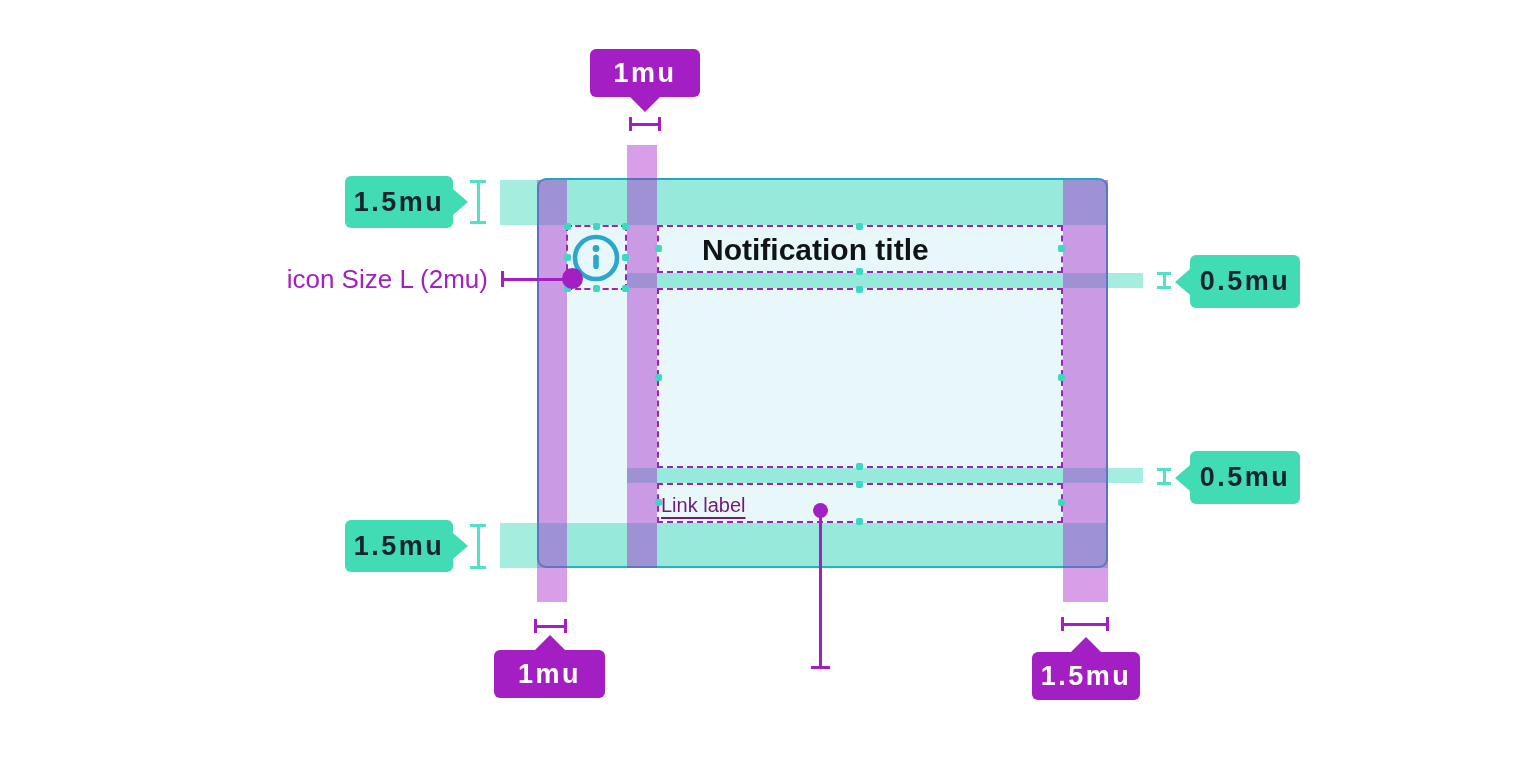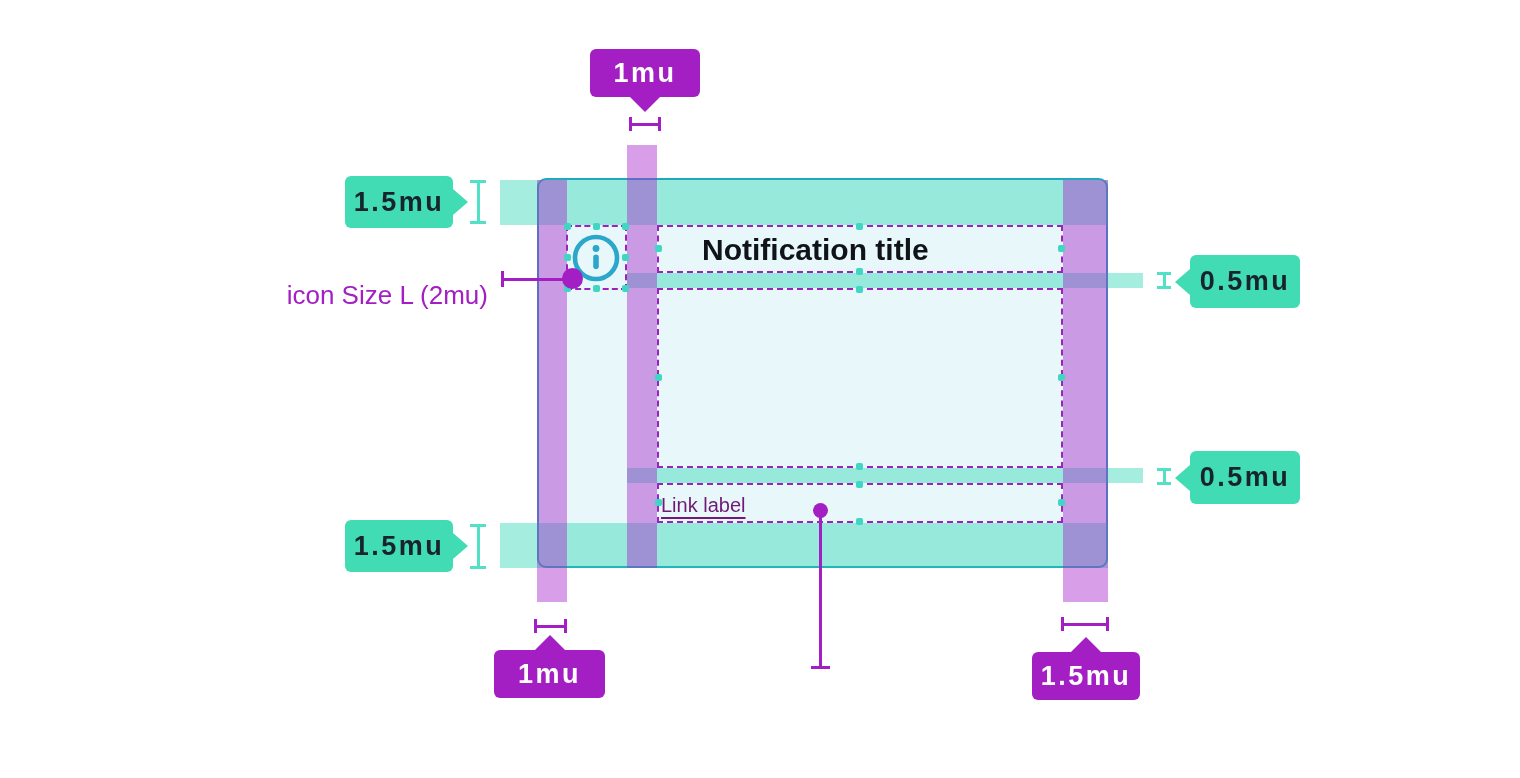--- a/index.html
+++ b/index.html
@@ -77,21 +77,21 @@
   .brk-top{left:629px;top:117px;width:32px;height:14px;}
   .brk-bottom-left{left:534px;top:619px;width:33px;height:14px;}
   .brk-bottom-right{left:1061px;top:617px;width:48px;height:14px;}
   .brk-left-top{left:470px;top:180px;width:16px;height:44px;}
   .brk-left-bottom{left:470px;top:524px;width:16px;height:45px;}
   .brk-right-top{left:1157px;top:272px;width:14px;height:17px;}
   .brk-right-bottom{left:1157px;top:468px;width:14px;height:17px;}
 
   
   .callout-text{position:absolute;font-size:26px;color:#a31fc4;line-height:30px;}
-  .co-icon-label{left:180px;top:264px;width:308px;text-align:right;margin-top:16px;}
+  .co-icon-label{left:180px;top:264px;width:308px;text-align:right;}
   .co-link-label{left:737px;top:684px;width:160px;text-align:center;}
   .line{position:absolute;background:#a31fc4;}
   .dot{position:absolute;background:#a31fc4;border-radius:50%;}
 </style>
 </head>
 <body>
 
 <div class="canvas">
 
   <div class="card"></div>

